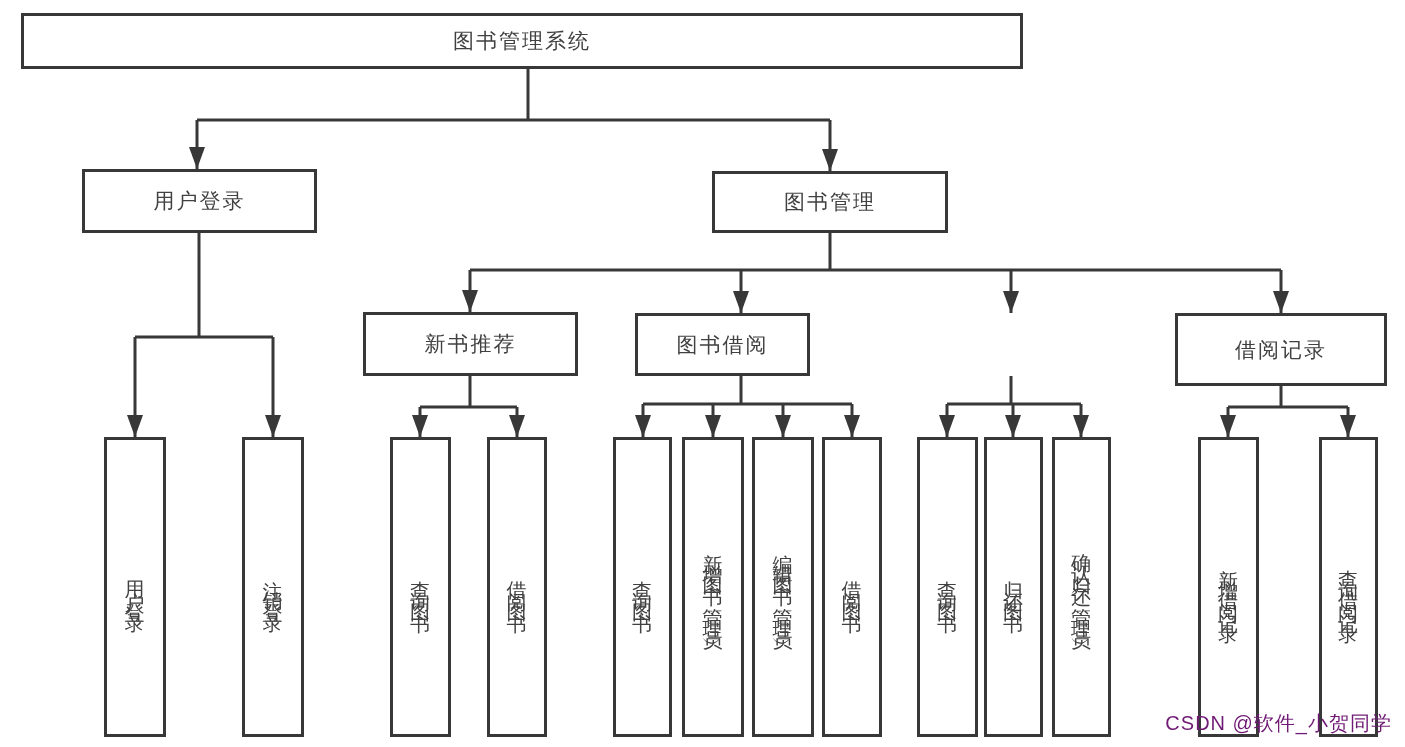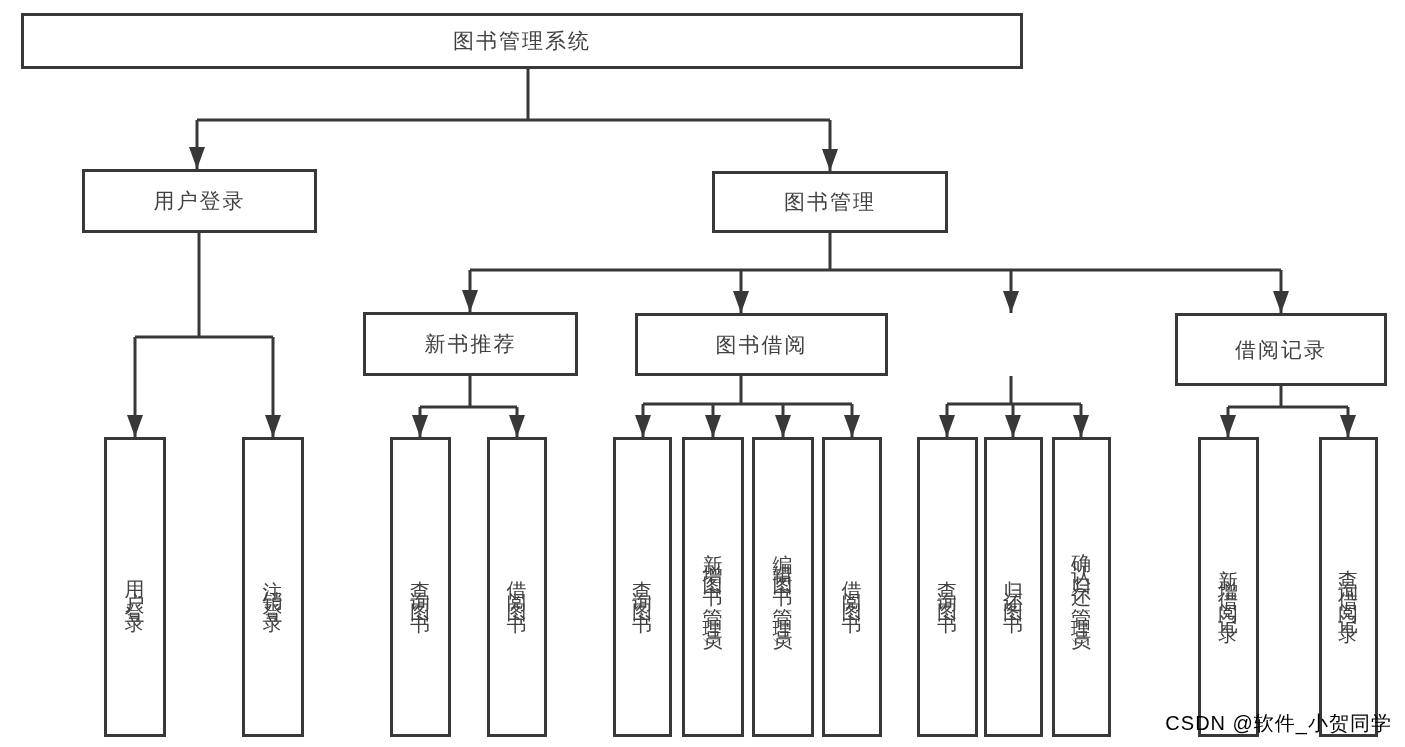--- a/index.html
+++ b/index.html
@@ -51,21 +51,21 @@
     font-size:20px;
     letter-spacing:11px;
     line-height:1.1;
     white-space:nowrap;
   }
   .watermark{
     position:absolute;
     top:710px;
     right:13px;
     font-size:20px;
-    color:#000000;
+    color:#701a75;
     letter-spacing:1px;
     white-space:nowrap;
   }
 </style>
 </head>
 <body>
 
 <div class="canvas">
 
   <svg class="connectors" width="1405" height="747" viewBox="0 0 1405 747" aria-hidden="true">
@@ -111,21 +111,21 @@
   <div class="node node-h" style="left:82px;top:169px;width:235px;height:64px">
     <span>用户登录</span>
   </div>
   <div class="node node-h" style="left:712px;top:171px;width:236px;height:62px">
     <span>图书管理</span>
   </div>
 
   <div class="node node-h" style="left:363px;top:312px;width:215px;height:64px">
     <span>新书推荐</span>
   </div>
-  <div class="node node-h" style="left:635px;top:313px;width:253px;height:63px">
+  <div class="node node-h" style="left:635px;top:313px;width:175px;height:63px">
     <span>图书借阅</span>
   </div>
   <div class="node node-h" style="left:1175px;top:313px;width:212px;height:73px">
     <span>借阅记录</span>
   </div>
 
   <div class="node node-v" style="left:104px;top:437px;width:62px;height:300px">
     <span class="v-label">用户登录</span>
   </div>
   <div class="node node-v" style="left:242px;top:437px;width:62px;height:300px">

